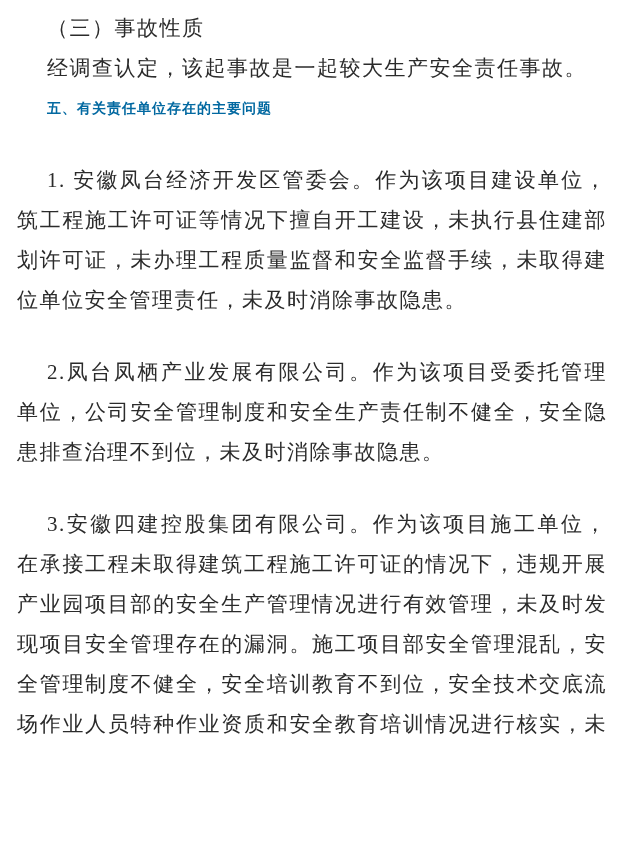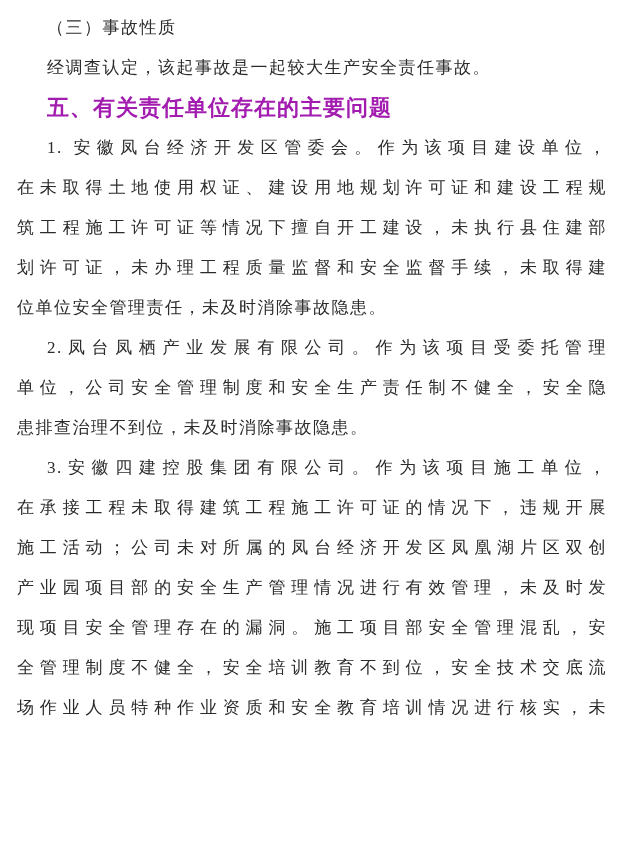--- a/index.html
+++ b/index.html
@@ -17,66 +17,65 @@
   }
   .doc {
     position: absolute;
     top: 8px;
     left: 17px;
     width: 590px;
   }
   .line {
     height: 40px;
     line-height: 40px;
-    font-size: 17px;
+    font-size: 21px;
     letter-spacing: 1.5px;
     color: #2b2b2b;
     white-space: nowrap;
     overflow: visible;
   }
   
   .full {
     white-space: normal;
     text-align: justify;
     text-align-last: justify;
     text-justify: inter-character;
   }
   
   .indent {
     padding-left: 30px;
   }
   .indent.full {
     width: 560px;
+    margin-top: 32px;
   }
   
   .heading {
     font-family: "Liberation Sans", "DejaVu Sans", sans-serif;
     font-weight: 700;
-    font-size: 22px;
+    font-size: 14px;
     letter-spacing: 1px;
-    color: #a21caf;
+    color: #0369a1;
   }
 </style>
 </head>
 <body>
 
 <div class="page">
   <div class="doc">
     <div class="line indent">（三）事故性质</div>
     <div class="line indent">经调查认定，该起事故是一起较大生产安全责任事故。</div>
     <div class="line indent heading">五、有关责任单位存在的主要问题</div>
     <div class="line indent full">1. 安徽凤台经济开发区管委会。作为该项目建设单位，</div>
-    <div class="line full">在未取得土地使用权证、建设用地规划许可证和建设工程规</div>
     <div class="line full">筑工程施工许可证等情况下擅自开工建设，未执行县住建部</div>
     <div class="line full">划许可证，未办理工程质量监督和安全监督手续，未取得建</div>
     <div class="line">位单位安全管理责任，未及时消除事故隐患。</div>
     <div class="line indent full">2.凤台凤栖产业发展有限公司。作为该项目受委托管理</div>
     <div class="line full">单位，公司安全管理制度和安全生产责任制不健全，安全隐</div>
     <div class="line">患排查治理不到位，未及时消除事故隐患。</div>
     <div class="line indent full">3.安徽四建控股集团有限公司。作为该项目施工单位，</div>
     <div class="line full">在承接工程未取得建筑工程施工许可证的情况下，违规开展</div>
-    <div class="line full">施工活动；公司未对所属的凤台经济开发区凤凰湖片区双创</div>
     <div class="line full">产业园项目部的安全生产管理情况进行有效管理，未及时发</div>
     <div class="line full">现项目安全管理存在的漏洞。施工项目部安全管理混乱，安</div>
     <div class="line full">全管理制度不健全，安全培训教育不到位，安全技术交底流</div>
     <div class="line full">场作业人员特种作业资质和安全教育培训情况进行核实，未</div>
   </div>
 </div>
 
 </body></html>

